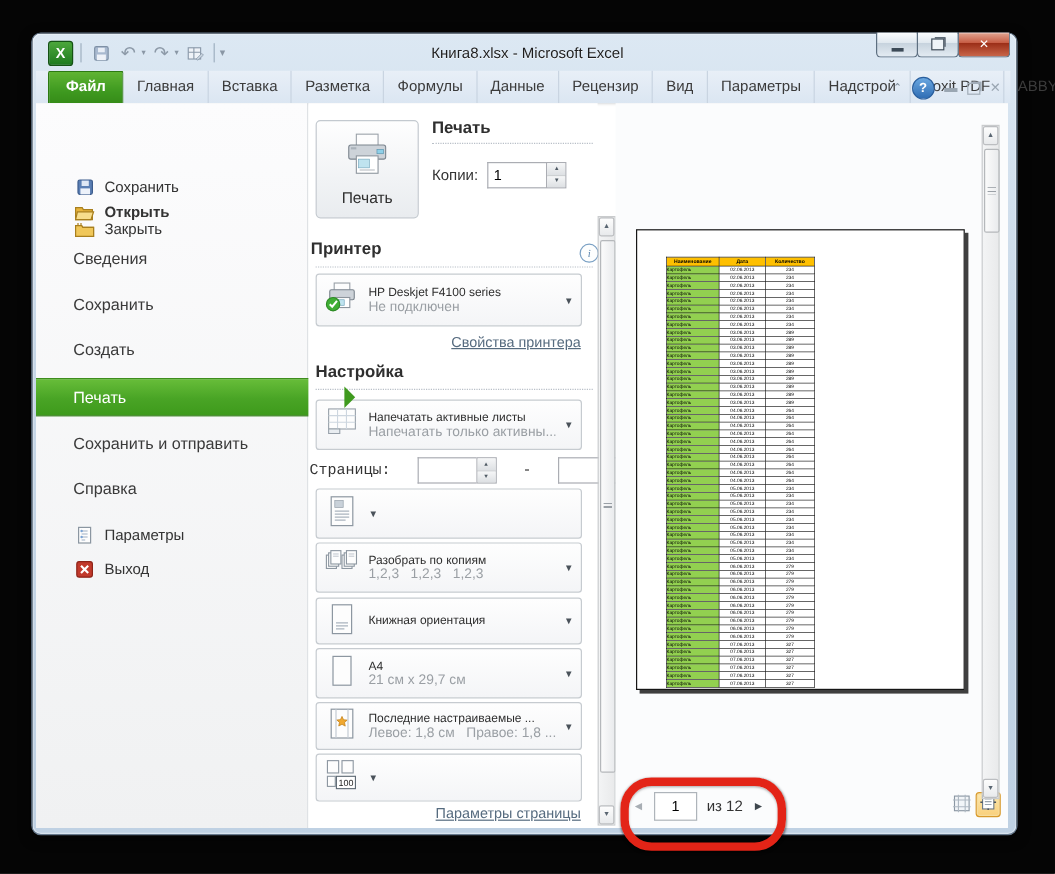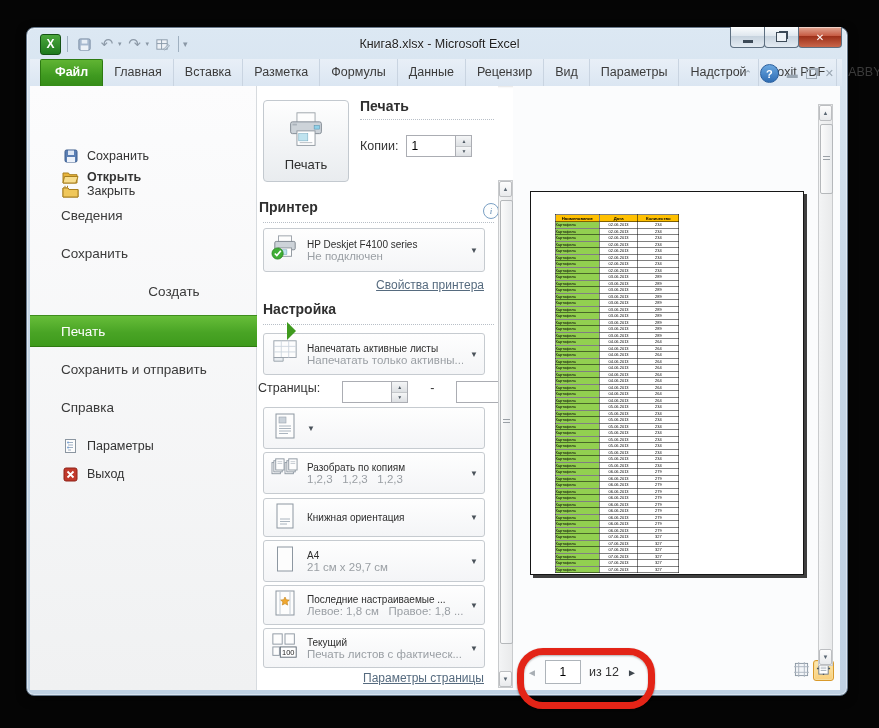--- a/index.html
+++ b/index.html
@@ -72,21 +72,21 @@
   .spin-btns span:first-child{border-bottom:1px solid #c4c7ca;}
   .info-icon{position:absolute;width:14px;height:14px;border-radius:50%;border:1px solid #7aa0c4;color:#5d87b0;
           font-size:9px;font-style:italic;font-family:"Liberation Serif",serif;display:flex;align-items:center;justify-content:center;background:#fdfefe;}
   .dd{position:absolute;left:6px;width:222px;border:1px solid #c6cbd0;border-radius:3px;background:linear-gradient(180deg,#fefefe,#f4f5f7);
           display:flex;align-items:center;padding:0 6px;box-sizing:border-box;gap:7px;}
   .dd .dd-icon{width:30px;height:32px;flex:0 0 30px;display:flex;align-items:flex-start;justify-content:center;}
   .dd .dd-text{flex:1;min-width:0;}
   .dd .dd-title{font-size:10px;color:#2e2e2e;white-space:nowrap;overflow:hidden;}
   .dd .dd-sub{font-size:11.5px;color:#9a9fa4;white-space:nowrap;overflow:hidden;}
   .dd .dd-caret{font-size:8px;color:#4a525a;flex:0 0 auto;}
-  .pages-row{position:absolute;left:1px;top:295px;display:flex;align-items:flex-start;gap:22px;font-size:12.5px;color:#333;}
+  .pages-row{position:absolute;left:1px;top:295px;display:flex;align-items:center;gap:22px;font-size:12.5px;color:#333;font-family:Liberation Mono, monospace;}
   .link{font-size:12px;color:#566b7f;text-decoration:underline;}
   .link-abs{position:absolute;}
   
   .vscroll{position:absolute;width:15px;background:linear-gradient(90deg,#f3f4f5,#e9eaeb);border:1px solid #c9cbcd;box-sizing:border-box;}
   .vs-btn{position:absolute;left:0;width:100%;height:16px;background:linear-gradient(180deg,#fdfdfd,#e8eaec);
           border:1px solid #bcbec1;box-sizing:border-box;border-radius:2px;display:flex;align-items:center;justify-content:center;
           font-size:6px;color:#5a6672;}
   .vs-thumb{position:absolute;left:1px;width:11px;border:1px solid #b5b8bb;border-radius:2px;
           background:linear-gradient(90deg,#fbfbfb,#e9ebed);}
   .vs-thumb::after{content:"";position:absolute;left:2px;right:2px;top:50%;margin-top:-3px;height:6px;
@@ -210,21 +210,21 @@
           </svg>
         </span>
         <span>Закрыть</span>
       </div>
       <div class="nav-item big" style="top: 116px;">
         <span>Сведения</span>
       </div>
       <div class="nav-item big" style="top: 154px;">
         <span>Сохранить</span>
       </div>
-      <div class="nav-item big" style="top: 192px; justify-content: center;">
+      <div class="nav-item big" style="top: 192px;">
         <span>Создать</span>
       </div>
       <div class="nav-item big selected" style="top: 229px;">
         <span>Печать</span>
       </div>
       <div class="nav-item big" style="top: 270px;">
         <span>Сохранить и отправить</span>
       </div>
       <div class="nav-item big" style="top: 308px;">
         <span>Справка</span>
@@ -413,24 +413,20 @@
     <div id="dd-slot-6" class="dd" style="top:542px;height:40px;">
         <span class="dd-icon">
           <svg width="28" height="28" viewBox="0 0 30 30">
             <rect x="2" y="2" width="10" height="11" fill="#fdfdfd" stroke="#8d97a1"></rect>
             <rect x="15" y="2" width="10" height="11" fill="#fdfdfd" stroke="#8d97a1"></rect>
             <rect x="2" y="16" width="7" height="9" fill="#fdfdfd" stroke="#8d97a1"></rect>
             <rect x="10" y="16" width="17" height="11" fill="#fff" stroke="#5f6a74"></rect>
             <text x="18.5" y="24.5" font-size="8" text-anchor="middle" font-family="Liberation Sans,sans-serif" fill="#222">100</text>
           </svg>
         </span>
-        <span class="dd-text">
-          <span class="dd-title" style="display: block;">Текущий</span>
-          <span class="dd-sub" style="display: block;">Печать листов с фактическ...</span>
-        </span>
         <span class="dd-caret">▼</span>
       </div>
 
     <a class="link link-abs" style="right:14px;top:585px;">Параметры страницы</a>
   </div>
 
   <div class="vscroll" style="left:498px;top:180px;height:508px;">
     <div class="vs-btn" style="top:0;">▲</div>
     <div class="vs-thumb" style="top:19px;height:442px;"></div>
     <div class="vs-btn" style="bottom:0;">▼</div>

